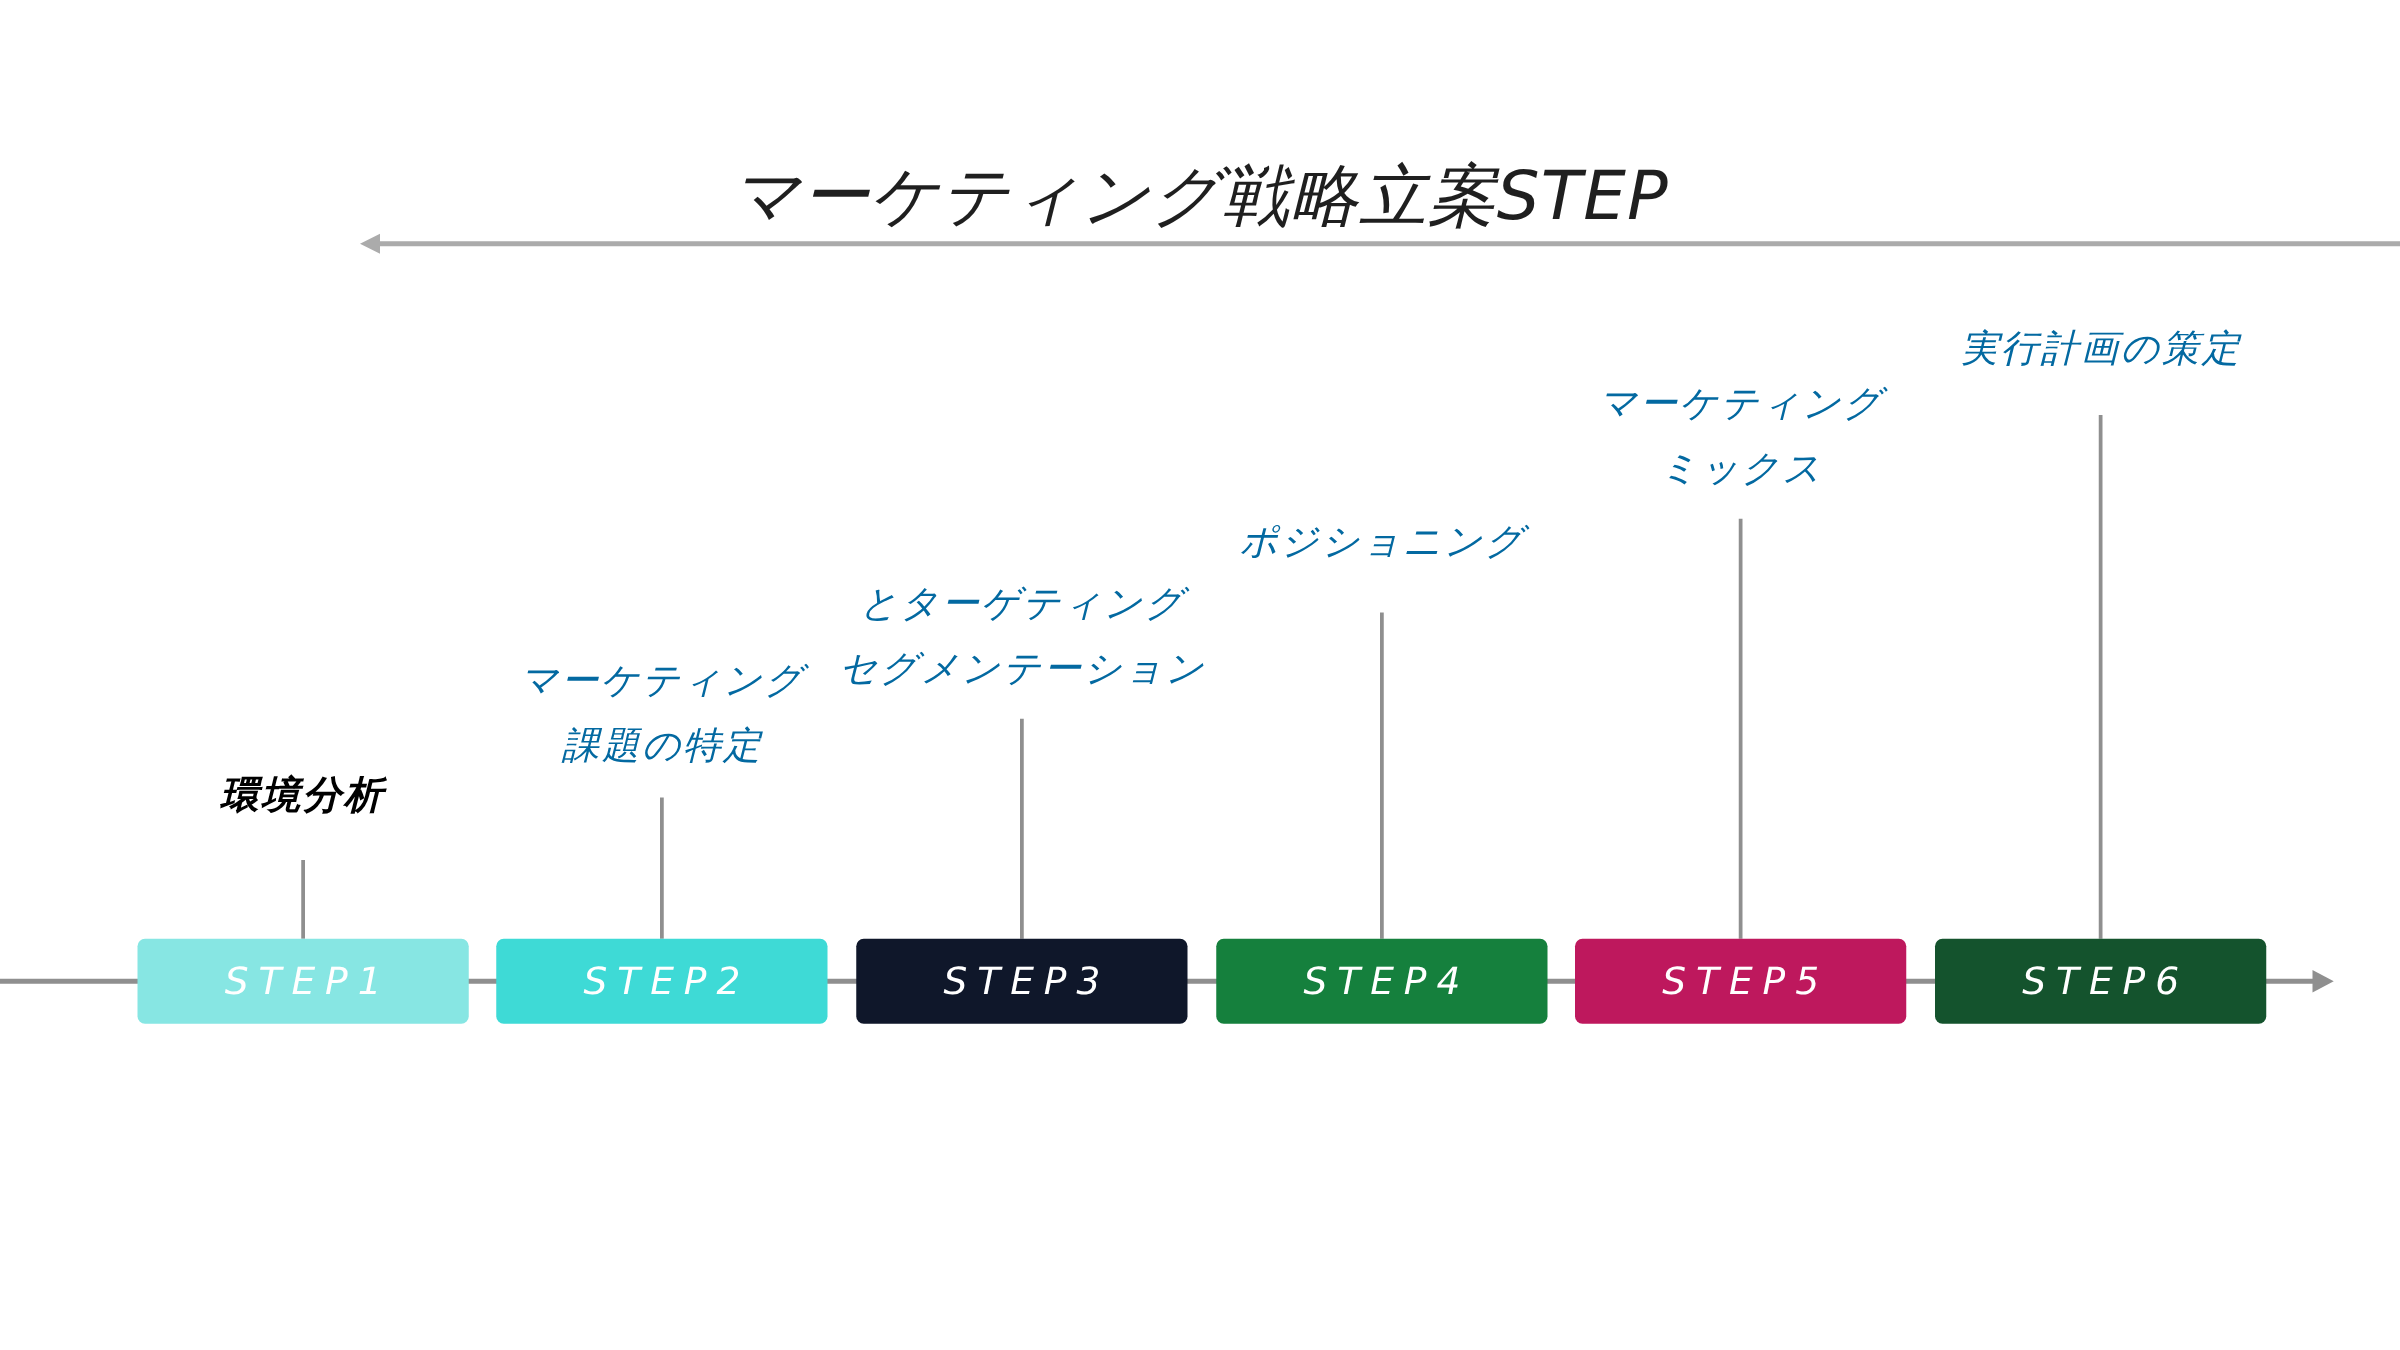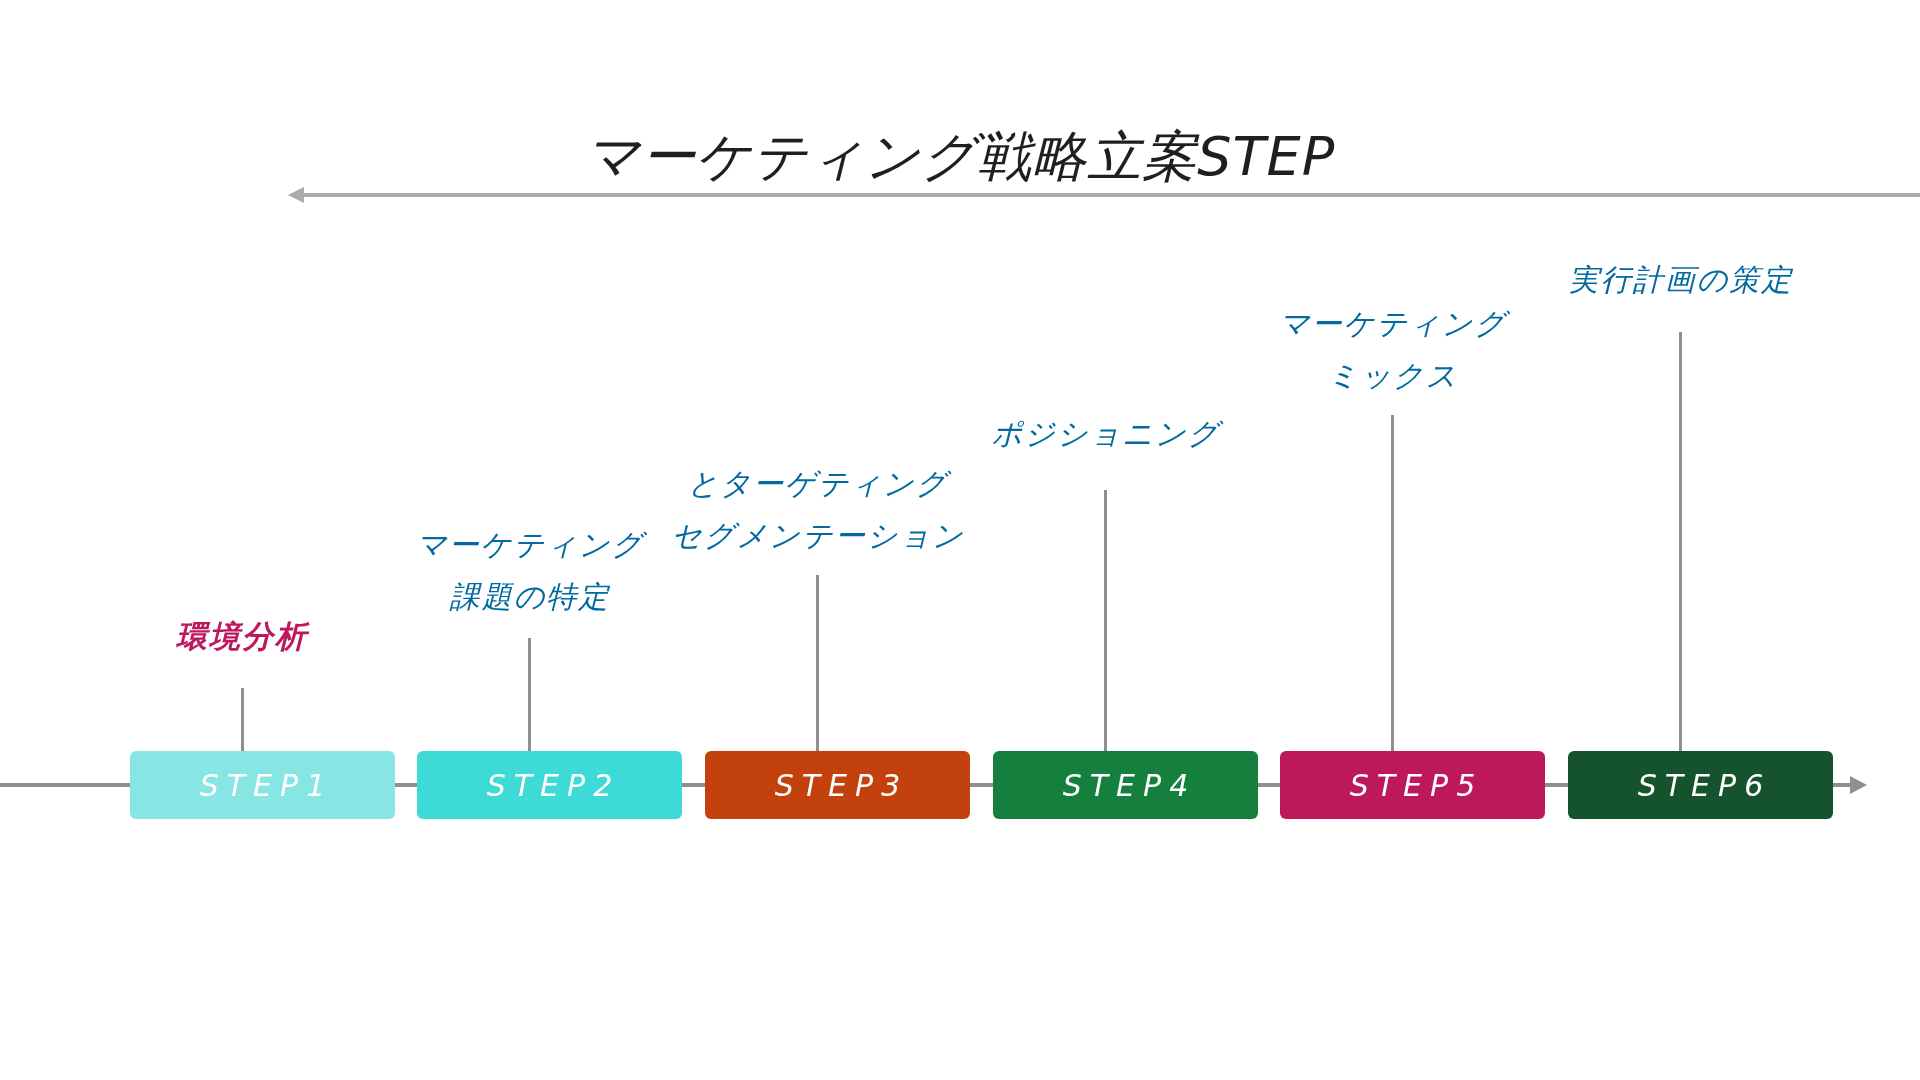--- a/index.html
+++ b/index.html
@@ -71,21 +71,20 @@
   .cap6{left:1681px;top:254px;}
   
   .step-box{
     position:absolute;top:751px;width:265px;height:68px;
     border-radius:6px;
     display:flex;align-items:center;justify-content:center;
     color:#ffffff;
     font-size:30px;
     letter-spacing:8px;
     text-indent:8px;
-    margin-left:20px;
   }
   .b1{left:110px;}
   .b2{left:397px;}
   .b3{left:685px;}
   .b4{left:973px;}
   .b5{left:1260px;}
   .b6{left:1548px;}
 </style>
 </head>
 <body>
@@ -99,21 +98,21 @@
   <div class="axis-line"></div>
   <div class="axis-arrowhead"></div>
 
   <div class="connector c1"></div>
   <div class="connector c2"></div>
   <div class="connector c3"></div>
   <div class="connector c4"></div>
   <div class="connector c5"></div>
   <div class="connector c6"></div>
 
-  <div class="caption cap1" style="color: #be185d;">
+  <div class="caption cap1" style="color: #000000;">
     <div>環境分析</div>
   </div>
   <div class="caption cap2">
     <div>マーケティング</div>
     <div>課題の特定</div>
   </div>
   <div class="caption cap3">
     <div>とターゲティング</div>
     <div>セグメンテーション</div>
   </div>
@@ -123,18 +122,18 @@
   <div class="caption cap5">
     <div>マーケティング</div>
     <div>ミックス</div>
   </div>
   <div class="caption cap6">
     <div>実行計画の策定</div>
   </div>
 
   <div class="step-box b1" style="background: rgb(135, 230, 227);">STEP1</div>
   <div class="step-box b2" style="background: rgb(62, 218, 214);">STEP2</div>
-  <div class="step-box b3" style="background: #c2410c;">STEP3</div>
+  <div class="step-box b3" style="background: #0f172a;">STEP3</div>
   <div class="step-box b4" style="background: #15803d; text-align: right;">STEP4</div>
   <div class="step-box b5" style="background: #be185d;">STEP5</div>
   <div class="step-box b6" style="background: #14532d;">STEP6</div>
 
 </div>
 
 </body></html>

